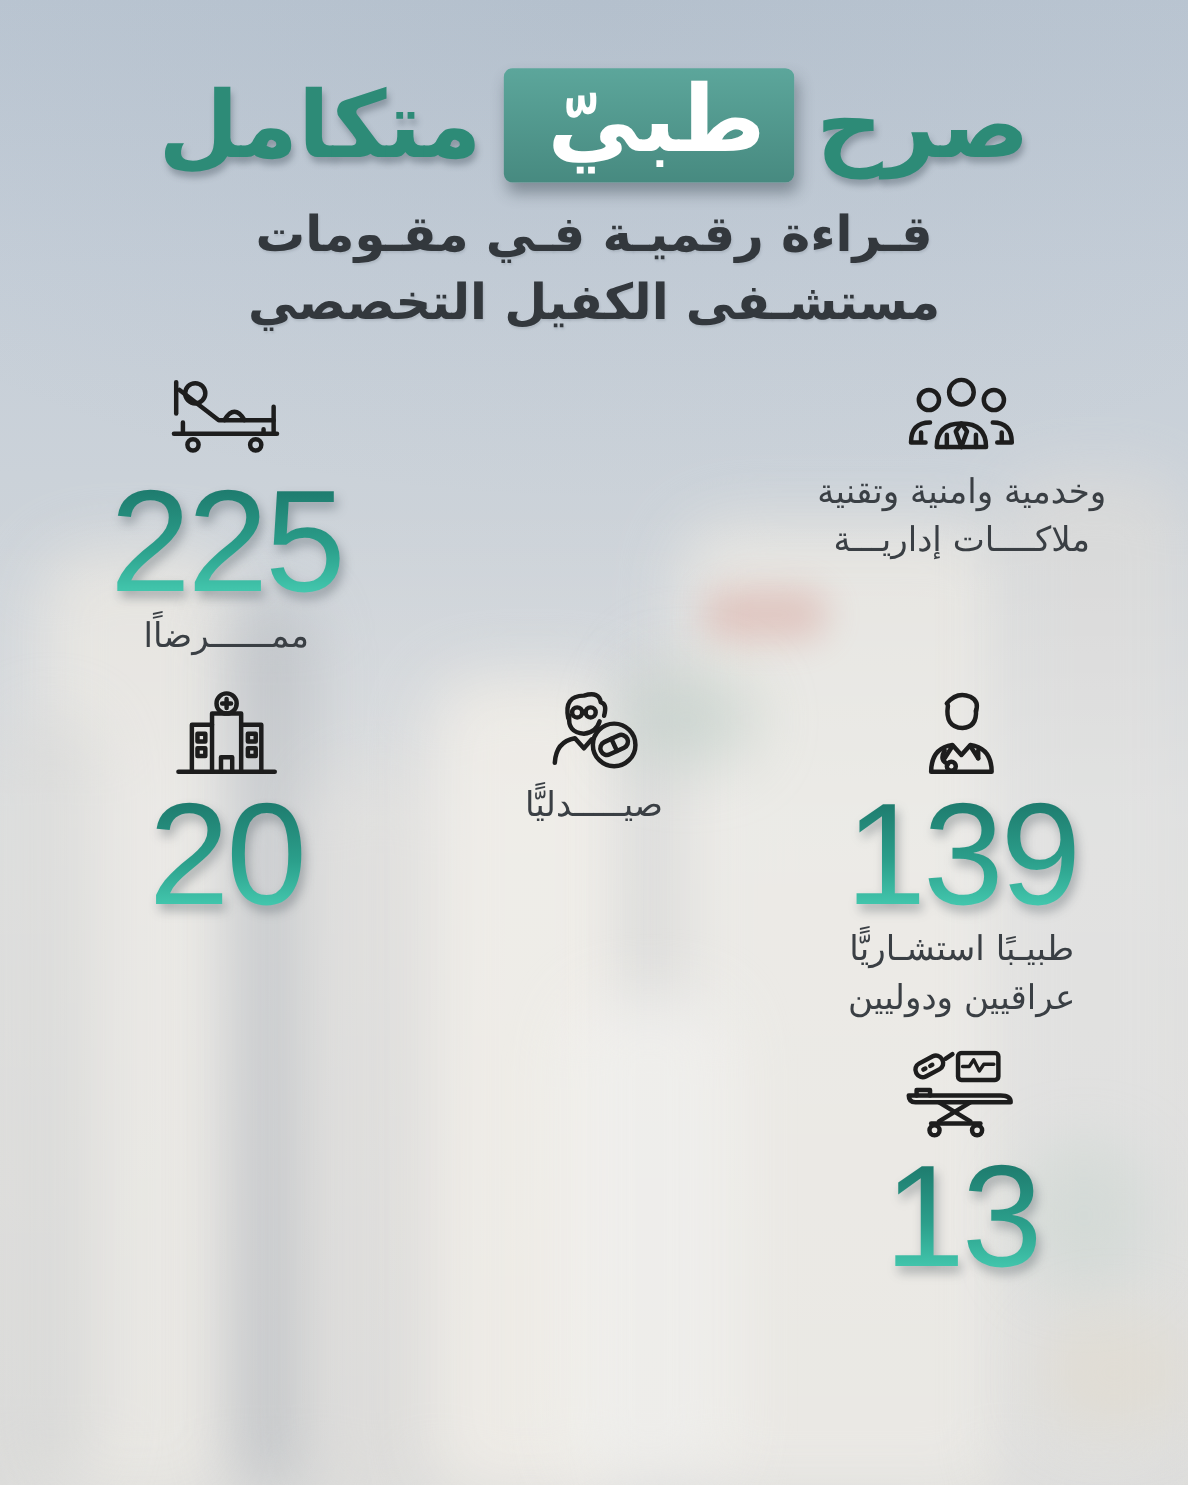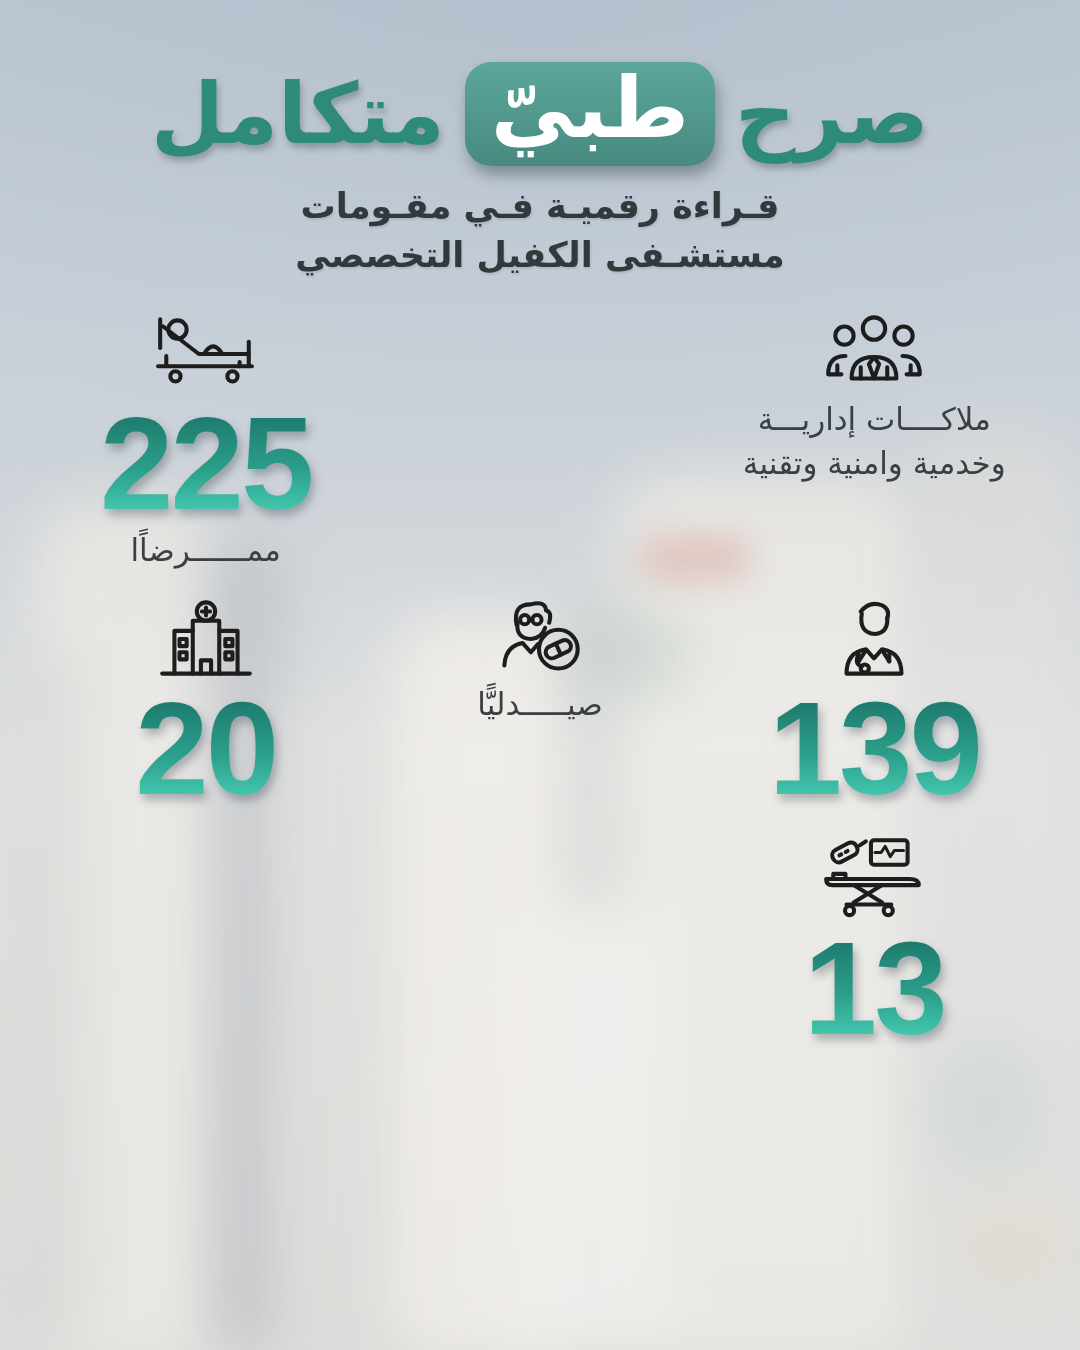--- a/index.html
+++ b/index.html
@@ -34,39 +34,39 @@
   
   .content{position:relative;z-index:2;text-align:center;padding-top:62px;}
 
   .title-row{
     display:flex;justify-content:center;align-items:center;gap:20px;direction:rtl;
     font-size:84px;font-weight:bold;color:#2d8b77;line-height:1.1;
     text-shadow:2px 5px 6px rgba(55,68,80,.35);
   }
   .title-badge{
     background:linear-gradient(180deg,#5ca69b 0%,#478a80 100%);
-    color:#ffffff;border-radius:26px;padding:0 26px 12px 26px;
+    color:#ffffff;border-radius:8px;padding:0 26px 12px 40px;
     box-shadow:3px 9px 14px rgba(45,60,70,.42);
     text-shadow:none;
   }
   .subtitle{
-    margin-top:16px;font-size:35px;line-height:1.38;color:#33383d;font-weight:bold;
+    margin-top:16px;font-size:45px;line-height:1.38;color:#33383d;font-weight:bold;
     text-shadow:1px 2px 2px rgba(90,100,110,.18);
   }
 
   .grid{margin-top:24px;padding:0 52px;}
   .row{display:flex;direction:ltr;justify-content:space-between;margin-top:16px;}
   .row.single{justify-content:flex-end;}
   .stat{width:31.5%;direction:rtl;text-align:center;}
   .stat .icon{height:92px;display:flex;align-items:flex-end;justify-content:center;}
   .stat .icon svg{display:block;}
   .num{
     margin-top:6px;
     font-family:"Liberation Sans","DejaVu Sans",sans-serif;
-    font-size:132px;font-weight:bold;line-height:.95;letter-spacing:-3px;
+    font-size:132px;font-weight:normal;line-height:.95;letter-spacing:-3px;
     background:linear-gradient(180deg,#1e7b6e 12%,#2b9f8b 55%,#49d1b6 96%);
     -webkit-background-clip:text;background-clip:text;color:transparent;
     filter:drop-shadow(3px 6px 5px rgba(50,62,72,.35));
   }
   .lbl{margin-top:2px;font-size:31px;line-height:1.42;color:#3a3f44;}
   .lbl-line:empty{display:none;}
 </style>
 </head>
 <body>
 
@@ -136,22 +136,22 @@
               <path d="M10 60 q0 -18 17 -18 M10 60 h13 M19 60 v-9"></path>
               <circle cx="84" cy="22" r="9"></circle>
               <path d="M100 60 q0 -18 -17 -18 M100 60 h-13 M91 60 v-9"></path>
               <circle cx="55" cy="15" r="11"></circle>
               <path d="M33 64 q0 -21 22 -21 q22 0 22 21 z"></path>
               <path d="M55 43 l5 7 -5 14 -5 -14 z"></path>
               <path d="M42 64 v-11 M68 64 v-11"></path>
             </svg>
           </div>
           <div class="lbl">
+            <div class="lbl-line">وخدمية وامنية وتقنية</div>
             <div class="lbl-line">ملاكــــات إداريـــة</div>
-            <div class="lbl-line">وخدمية وامنية وتقنية</div>
           </div>
         </div>
 
       </div>
 
       <div class="row">
 
         <div class="stat">
           <div class="icon">
             <svg width="112" height="82" viewBox="0 0 110 80" fill="none" stroke="#1d1d1d" stroke-width="4" stroke-linecap="round" stroke-linejoin="round">
@@ -199,20 +199,24 @@
               <path d="M42 13 Q51 2 63 7 Q71 11 68 20"></path>
               <path d="M43 15 q-3 19 13 20 q13 -1 12 -16"></path>
               <path d="M28 74 q0 -21 19 -24 l8 9 8 -9 q19 3 19 24 z"></path>
               <path d="M47 51 l-7 11 M63 51 l7 11"></path>
               <path d="M40 55 q-5 9 3 12"></path>
               <circle cx="46" cy="69" r="4"></circle>
               <path d="M70 55 v7"></path>
             </svg>
           </div>
           <div class="num">139</div>
+          <div class="lbl">
+            <div class="lbl-line">طبيـبًا استشـاريًّا</div>
+            <div class="lbl-line">عراقيين ودوليين</div>
+          </div>
         </div>
 
       </div>
 
       <div class="row single">
 
         <div class="stat">
           <div class="icon">
             <svg width="112" height="82" viewBox="0 0 110 80" fill="none" stroke="#1d1d1d" stroke-width="4" stroke-linecap="round" stroke-linejoin="round">
               <g transform="rotate(-28 27 13)">

